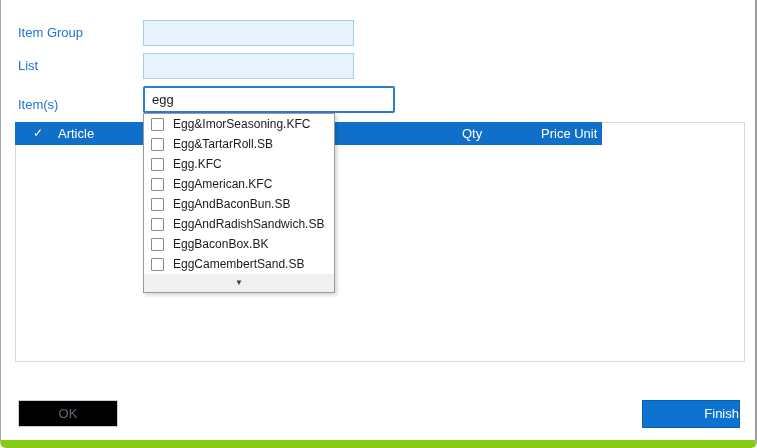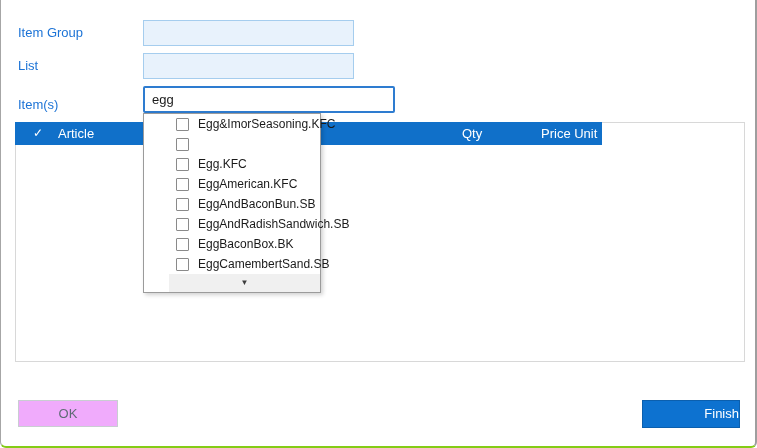--- a/index.html
+++ b/index.html
@@ -6,21 +6,21 @@
   html, body { background: #fff; }
   body { font-family: "Liberation Sans", sans-serif; }
 
   .window {
     position: relative;
     width: 757px;
     height: 448px;
     background: #ffffff;
     border-left: 1px solid #a6a6a6;
     border-right: 2px solid #9e9e9e;
-    border-bottom: 2px solid #84cc16;
+    border-bottom: 8px solid #84cc16;
     border-radius: 0 0 6px 6px;
     overflow: hidden;
   }
 
   
   .field-label {
     position: absolute;
     left: 17px;
     height: 26px;
     line-height: 26px;
@@ -72,26 +72,25 @@
   .th-check { position: absolute; left: 18px; font-size: 12px; }
   .th-article { position: absolute; left: 43px; }
   .th-qty { position: absolute; left: 447px; }
   .th-price { position: absolute; left: 526px; }
 
   
   .dropdown {
     position: absolute;
     left: 142px;
     top: 113px;
-    width: 178px;
+    width: 192px;
     background: #ffffff;
     border: 1px solid #9b9b9b;
     box-shadow: 2px 2px 4px rgba(0,0,0,0.18);
     z-index: 10;
-    padding-left: 25px;
   }
   .dd-item {
     height: 20px;
     display: flex;
     align-items: center;
     padding-left: 7px;
     cursor: default;
   }
   .dd-checkbox {
     width: 13px;
@@ -126,21 +125,21 @@
     font-family: "Liberation Sans", sans-serif;
     font-size: 13px;
     text-align: center;
     cursor: pointer;
   }
   .btn-ok {
     left: 17px;
     top: 400px;
     width: 100px;
     height: 27px;
-    background: #f0abfc;
+    background: #000000;
     border: 1px solid #c9cdd2;
     color: #5f6b76;
     line-height: 25px;
   }
   .btn-finish {
     left: 641px;
     top: 400px;
     width: 98px;
     height: 28px;
     background: #0d72d0;
@@ -173,20 +172,21 @@
     </div>
   </div>
 
   <div class="dropdown">
     <div class="dd-item">
       <span class="dd-checkbox"></span>
       <span class="dd-label">Egg&amp;ImorSeasoning.KFC</span>
     </div>
     <div class="dd-item">
       <span class="dd-checkbox"></span>
+      <span class="dd-label">Egg&amp;TartarRoll.SB</span>
     </div>
     <div class="dd-item">
       <span class="dd-checkbox"></span>
       <span class="dd-label">Egg.KFC</span>
     </div>
     <div class="dd-item">
       <span class="dd-checkbox"></span>
       <span class="dd-label">EggAmerican.KFC</span>
     </div>
     <div class="dd-item">

